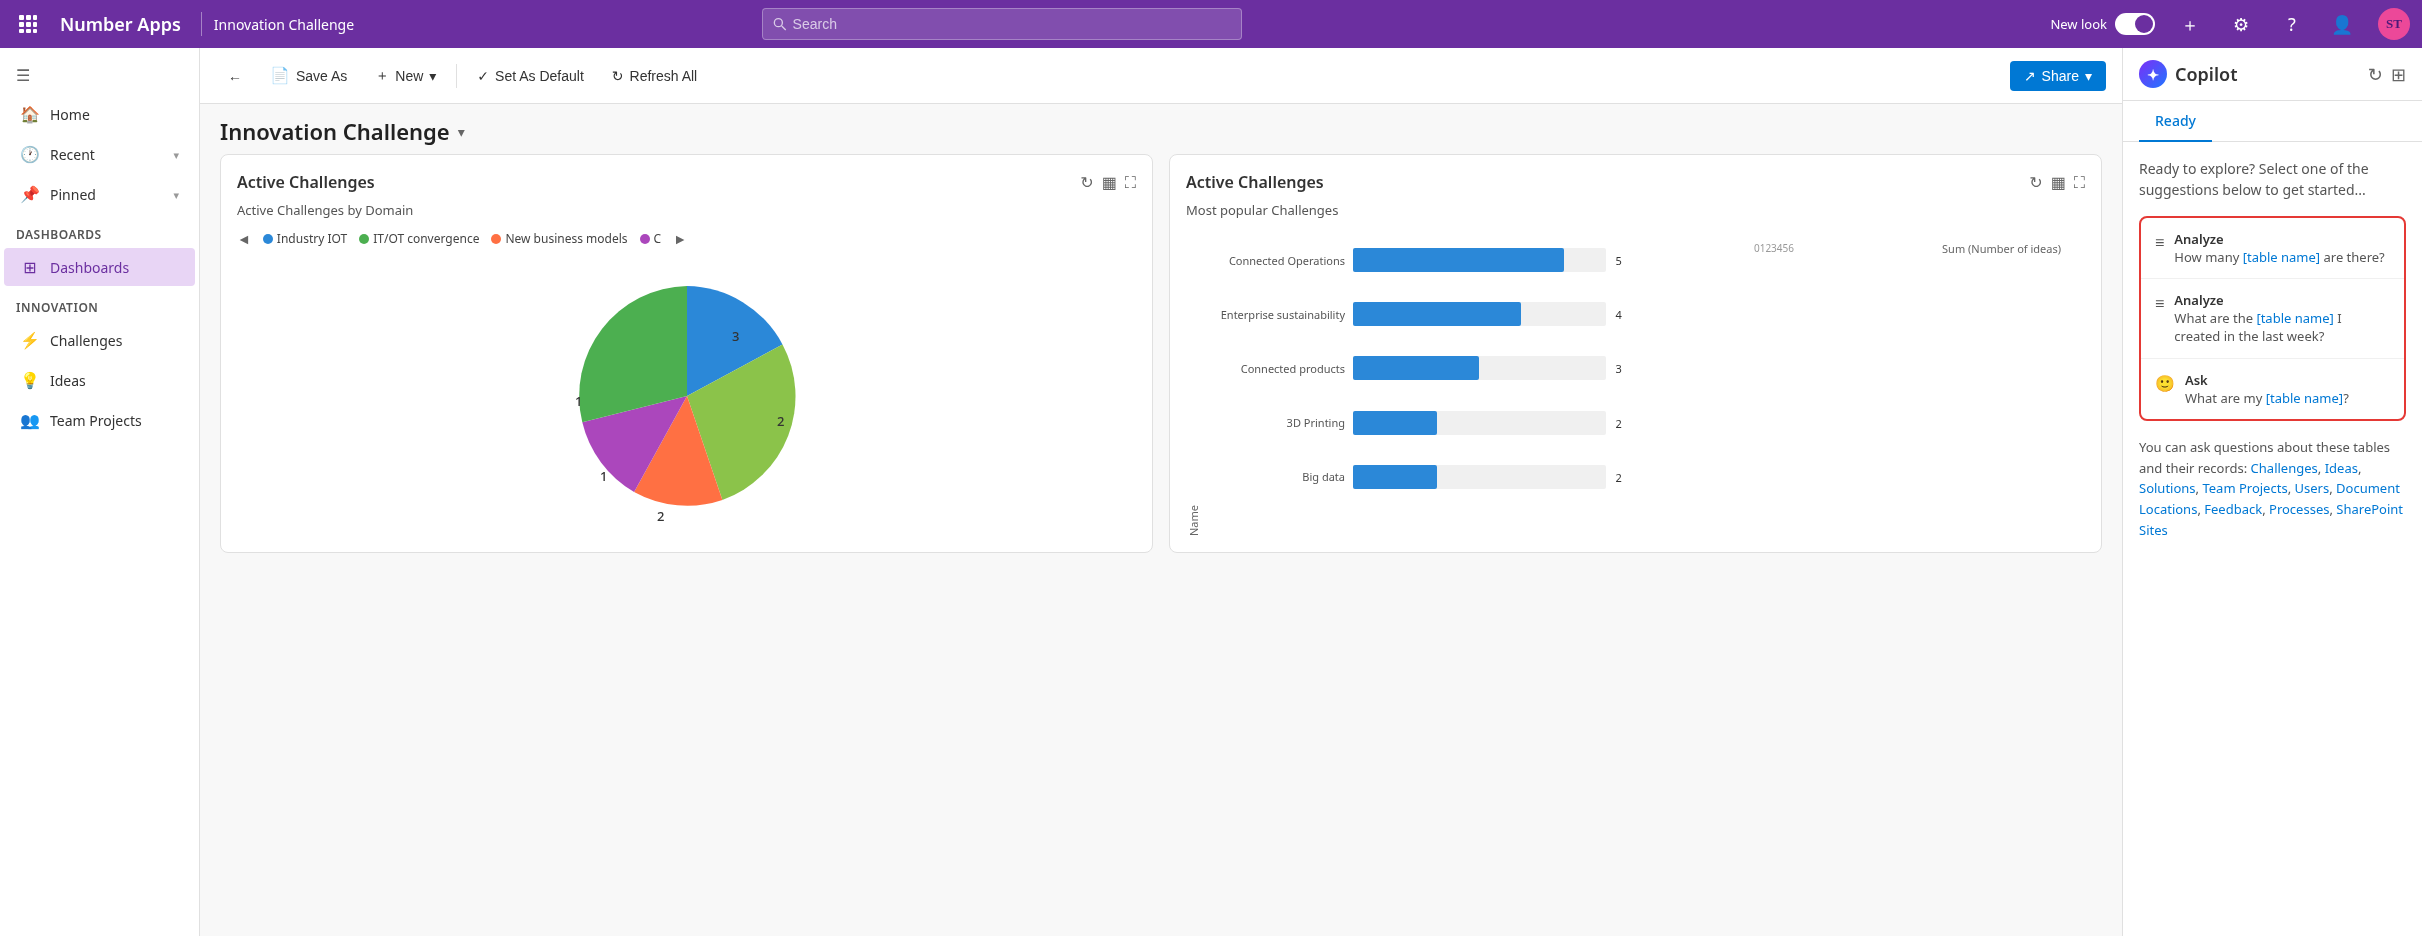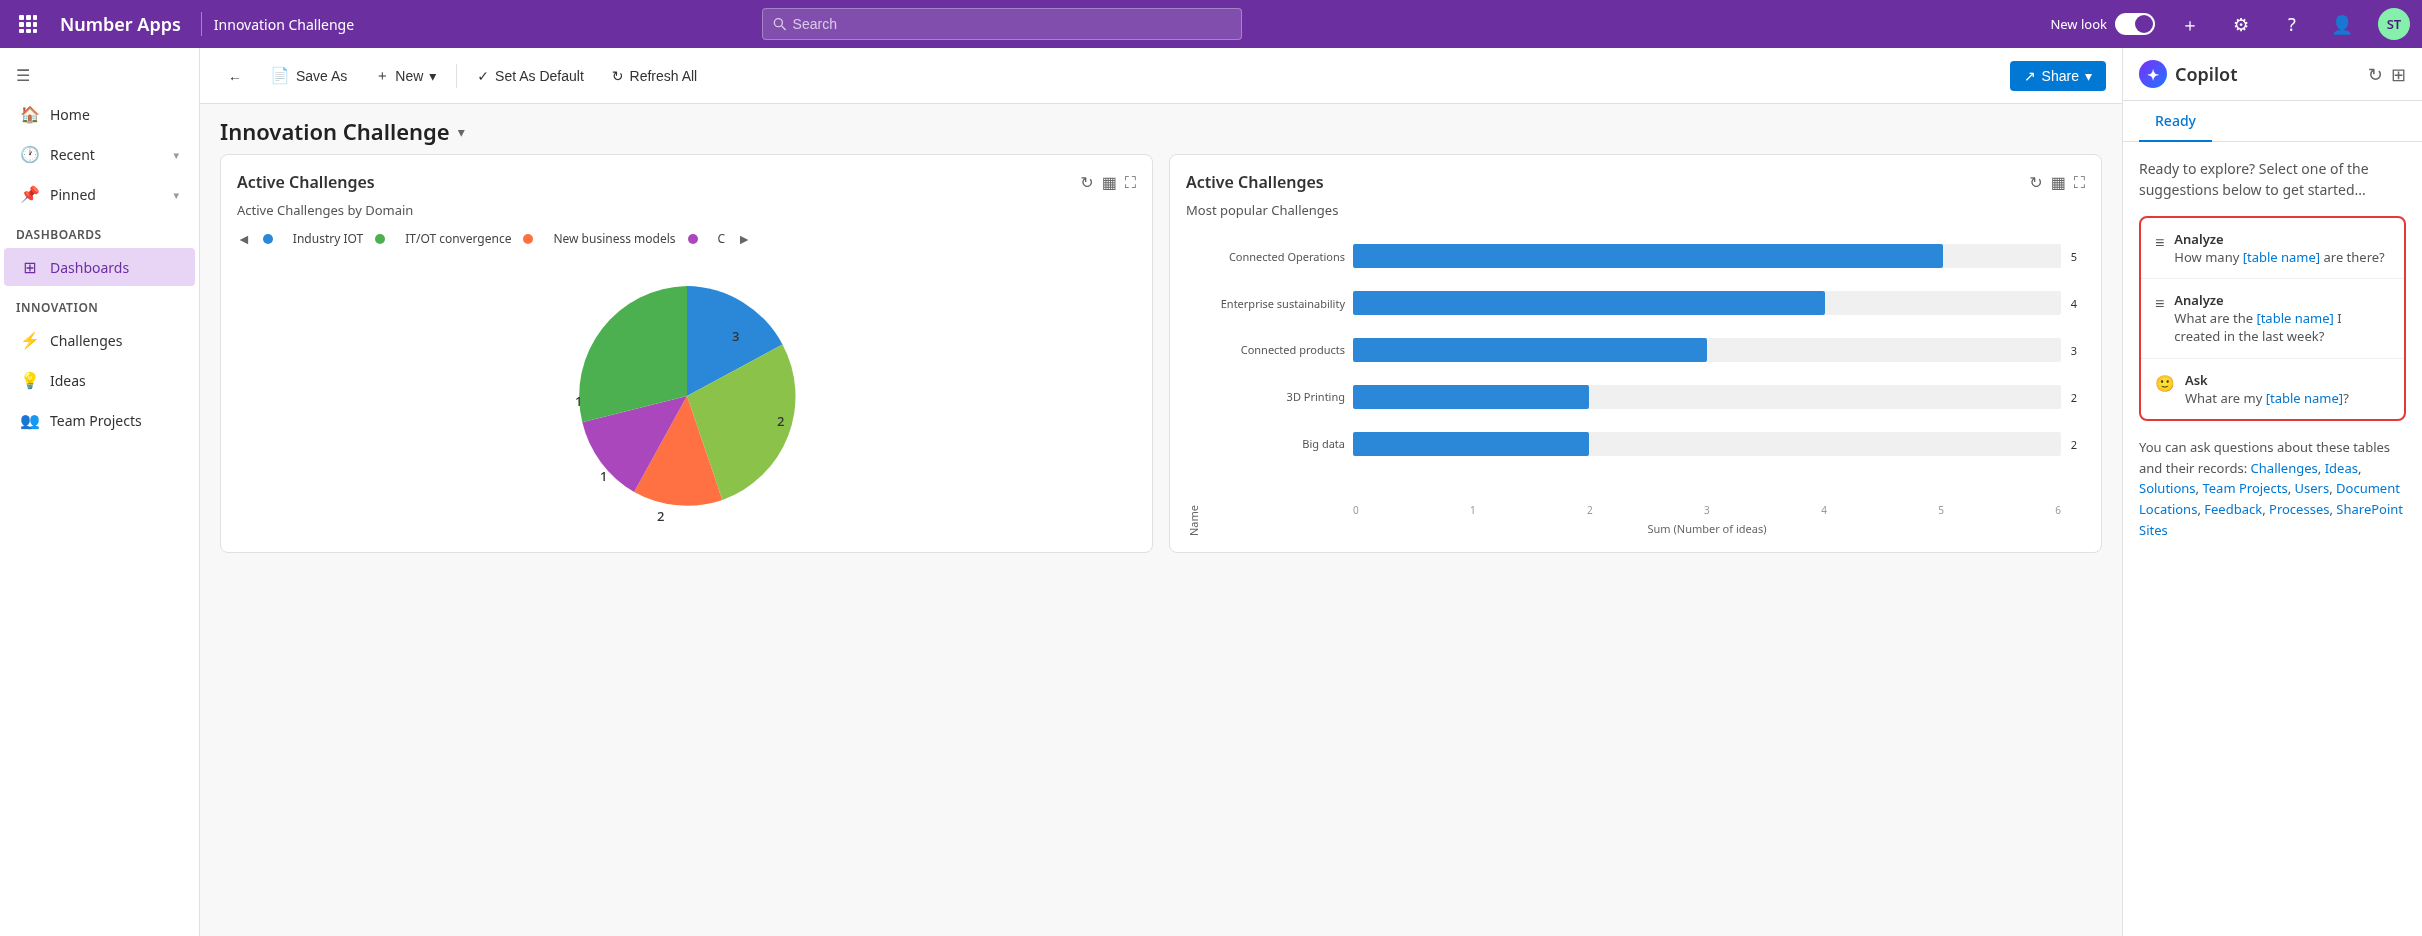--- a/index.html
+++ b/index.html
@@ -57,22 +57,22 @@
       background: #6b2fa0;
       border-radius: 50%;
       top: 2px; right: 2px;
     }
     .nav-icon-btn {
       width: 32px; height: 32px; display: flex; align-items: center; justify-content: center;
       cursor: pointer; color: white; font-size: 18px; border-radius: 4px;
     }
     .avatar {
       width: 32px; height: 32px; border-radius: 50%;
-      background: #86efac; color: #4a1a7a; font-size: 13px; font-weight: 600;
-      display: flex; align-items: center; justify-content: center; cursor: pointer;
+      background: #ec4899; color: #4a1a7a; font-size: 13px; font-weight: 600;
+      display: flex; align-items: center; justify-content: center; cursor: pointer; font-family: Liberation Serif, serif;
     }
 
     
     .main-layout {
       display: flex;
       flex: 1;
       overflow: hidden;
     }
 
     
@@ -209,21 +209,21 @@
       justify-content: space-between;
       margin-bottom: 8px;
     }
     .chart-card-title { font-size: 16px; font-weight: 600; color: #333; }
     .chart-card-icons { display: flex; gap: 8px; }
     .chart-icon-btn { cursor: pointer; color: #666; font-size: 16px; }
     .chart-subtitle { font-size: 13px; color: #555; margin-bottom: 10px; }
 
     
     .legend { display: flex; align-items: center; gap: 12px; flex-wrap: wrap; margin-bottom: 8px; }
-    .legend-item { display: flex; align-items: center; gap: 20px; font-size: 12px; color: #444; }
+    .legend-item { display: flex; align-items: center; gap: 4px; font-size: 12px; color: #444; }
     .legend-dot { width: 10px; height: 10px; border-radius: 50%; }
     .legend-nav { cursor: pointer; color: #666; font-size: 14px; }
 
     
     .pie-container {
       flex: 1;
       display: flex;
       align-items: center;
       justify-content: center;
       position: relative;
@@ -547,21 +547,21 @@
           <span class="chart-card-title">Active Challenges</span>
           <div class="chart-card-icons">
             <span class="chart-icon-btn">↻</span>
             <span class="chart-icon-btn">▦</span>
             <span class="chart-icon-btn">⛶</span>
           </div>
         </div>
         <div class="chart-subtitle">Most popular Challenges</div>
         <div style="display:flex; flex:1; padding-top:8px;">
           <div class="y-axis-label">Name</div>
-          <div style="flex:1; display:flex; flex-direction:column; justify-content:space-between; padding-right:24px;">
+          <div style="flex:1; display:flex; justify-content:space-between; padding-right:24px;">
             <div style="flex:1; display:flex; flex-direction:column; justify-content:space-around; padding-bottom:28px;">
 
               <div class="bar-row">
                 <div class="bar-label">Connected Operations</div>
                 <div class="bar-track">
                   <div class="bar-fill" style="width:83.3%"></div>
                   <span class="bar-value">5</span>
                 </div>
               </div>
               <div class="bar-row">

